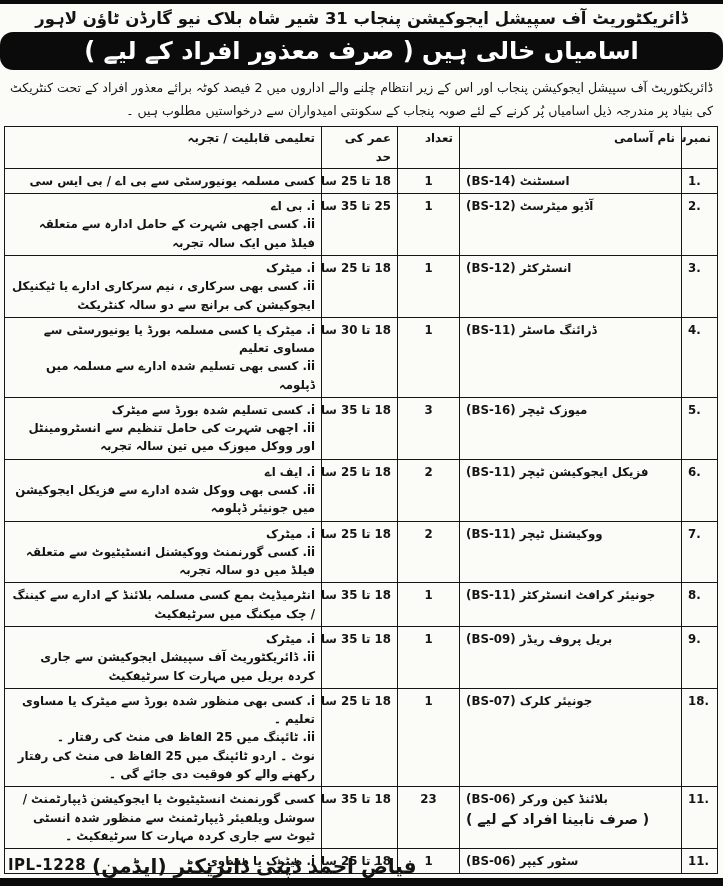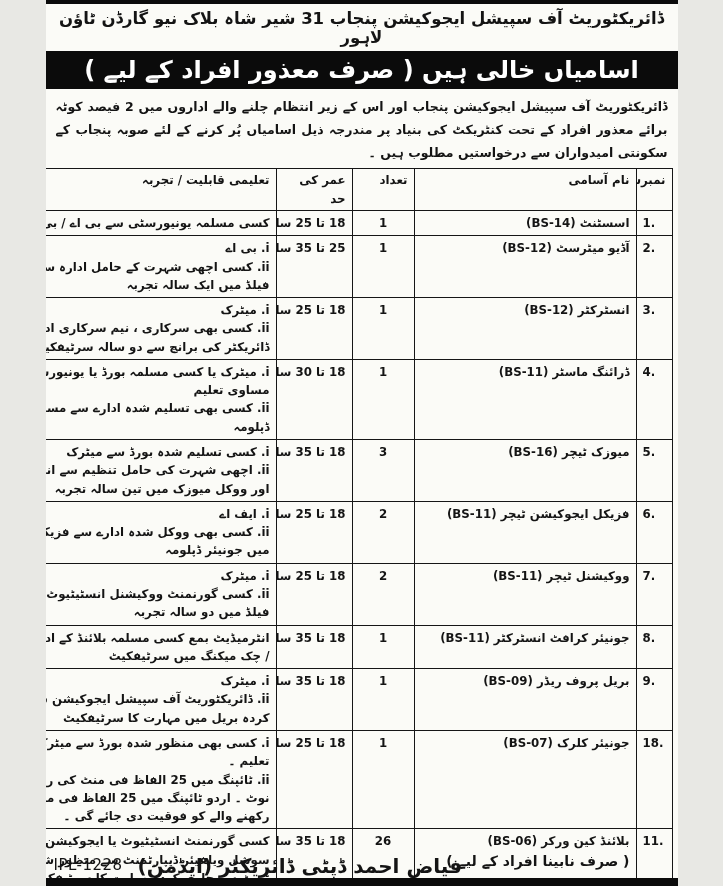--- a/index.html
+++ b/index.html
@@ -1,18 +1,18 @@
 <!DOCTYPE html>
 <html lang="ur" dir="rtl"><head>
 <meta charset="utf-8">
 <style>
   html,body{margin:0;padding:0;background:#e8e8e4;}
   .ad{
     position:relative;
-    width:632px;height:886px;
+    width:723px;height:886px;
     margin:0 auto;
     background:#fbfbf7;
     color:#141414;
     font-family:"DejaVu Sans",sans-serif;
     direction:rtl;
     overflow:hidden;
     box-sizing:border-box;
   }
   .top-bar{height:4px;background:#0b0b0b;}
   .bottom-bar{position:absolute;left:0;right:0;bottom:0;height:8px;background:#0b0b0b;}
@@ -21,26 +21,26 @@
     font-size:16.5px;
     font-weight:bold;
     padding:5px 10px 4px;
     letter-spacing:0.2px;
   }
   .banner{
     background:#0b0b0b;
     color:#ffffff;
     height:38px;
     display:flex;align-items:center;justify-content:center;
-    font-size:24px;font-weight:bold;letter-spacing:1.5px;
+    font-size:24px;font-weight:bold;letter-spacing:1.5px;border-radius:13px;
   }
   .intro{
     margin:6px 10px 4px;
     font-size:12.5px;
-    font-weight:bold;
+    font-weight:normal;
     line-height:1.85;
     text-align:justify;
   }
   table.jobs{
     margin:2px 5px 0;
     width:713px;
     border-collapse:collapse;
     table-layout:fixed;
   }
   table.jobs th,table.jobs td{
@@ -48,38 +48,38 @@
     padding:3px 6px;
     vertical-align:top;
     font-size:11.8px;
     font-weight:bold;
     line-height:1.55;
     overflow:hidden;
   }
   table.jobs th{text-align:right;padding-top:2px;padding-bottom:2px;}
   th.c-count,th.c-age{text-align:center;}
   td.td-serial{text-align:left;}
-  td.td-post{text-align:right;}
+  td.td-post{text-align:left;}
   td.td-count{text-align:center;font-weight:normal;}
   td.td-age{text-align:left;white-space:nowrap;}
   td.td-qual{text-align:right;}
   .ltr{direction:ltr;unicode-bidi:isolate;display:inline-block;}
   .qual-line{margin:0;}
   .post-note{font-size:14px;}
   .signature{
     position:absolute;
     left:92px;bottom:8px;
     font-size:20px;font-weight:bold;
     direction:rtl;
     white-space:nowrap;
   }
   .ipl{
     position:absolute;
     left:8px;bottom:12px;
-    font-size:15px;font-weight:normal;
+    font-size:15px;font-weight:bold;
     direction:ltr;
     letter-spacing:0.5px;
     font-family:"DejaVu Sans",sans-serif;
   }
 </style>
 </head>
 <body>
 
 <div class="ad">
   <div class="top-bar"></div>
@@ -135,21 +135,21 @@
         </tr>
         <tr>
           <td class="td-serial"><span class="ltr">3.</span></td>
           <td class="td-post">
             <div>انسٹرکٹر (BS-12)</div>
           </td>
           <td class="td-count">1</td>
           <td class="td-age">18 تا 25 سال</td>
           <td class="td-qual">
             <div class="qual-line">i. میٹرک</div>
-            <div class="qual-line">ii. کسی بھی سرکاری ، نیم سرکاری ادارے یا ٹیکنیکل ڈائریکٹر کی برانچ سے دو سالہ سرٹیفکیٹ</div>
+            <div class="qual-line">ii. کسی بھی سرکاری ، نیم سرکاری ادارے یا ٹیکنیکل ایجوکیشن کی برانچ سے دو سالہ کنٹریکٹ</div>
           </td>
         </tr>
         <tr>
           <td class="td-serial"><span class="ltr">4.</span></td>
           <td class="td-post">
             <div>ڈرائنگ ماسٹر (BS-11)</div>
           </td>
           <td class="td-count">1</td>
           <td class="td-age">18 تا 30 سال</td>
           <td class="td-qual">
@@ -228,21 +228,21 @@
             <div class="qual-line">ii. ٹائپنگ میں 25 الفاظ فی منٹ کی رفتار ۔</div>
             <div class="qual-line">نوٹ ۔ اردو ٹائپنگ میں 25 الفاظ فی منٹ کی رفتار رکھنے والے کو فوقیت دی جائے گی ۔</div>
           </td>
         </tr>
         <tr>
           <td class="td-serial"><span class="ltr">11.</span></td>
           <td class="td-post">
             <div>بلائنڈ کین ورکر (BS-06)</div>
             <div class="post-note">( صرف نابینا افراد کے لیے )</div>
           </td>
-          <td class="td-count">26</td>
+          <td class="td-count">23</td>
           <td class="td-age">18 تا 35 سال</td>
           <td class="td-qual">
             <div class="qual-line">کسی گورنمنٹ انسٹیٹیوٹ یا ایجوکیشن ڈیپارٹمنٹ / سوشل ویلفیئر ڈیپارٹمنٹ سے منظور شدہ انسٹی ٹیوٹ سے جاری کردہ مہارت کا سرٹیفکیٹ ۔</div>
           </td>
         </tr>
         <tr>
           <td class="td-serial"><span class="ltr">11.</span></td>
           <td class="td-post">
             <div>سٹور کیپر (BS-06)</div>
           </td>

